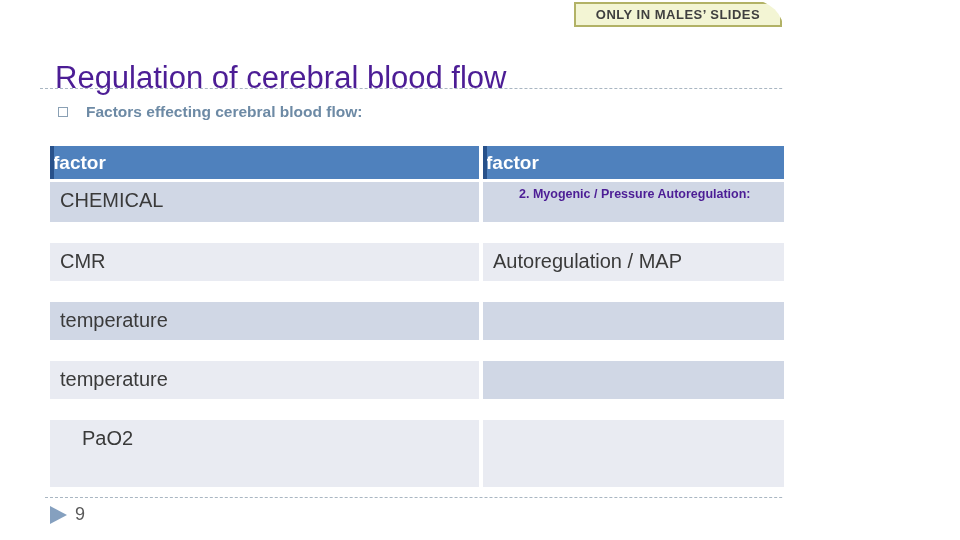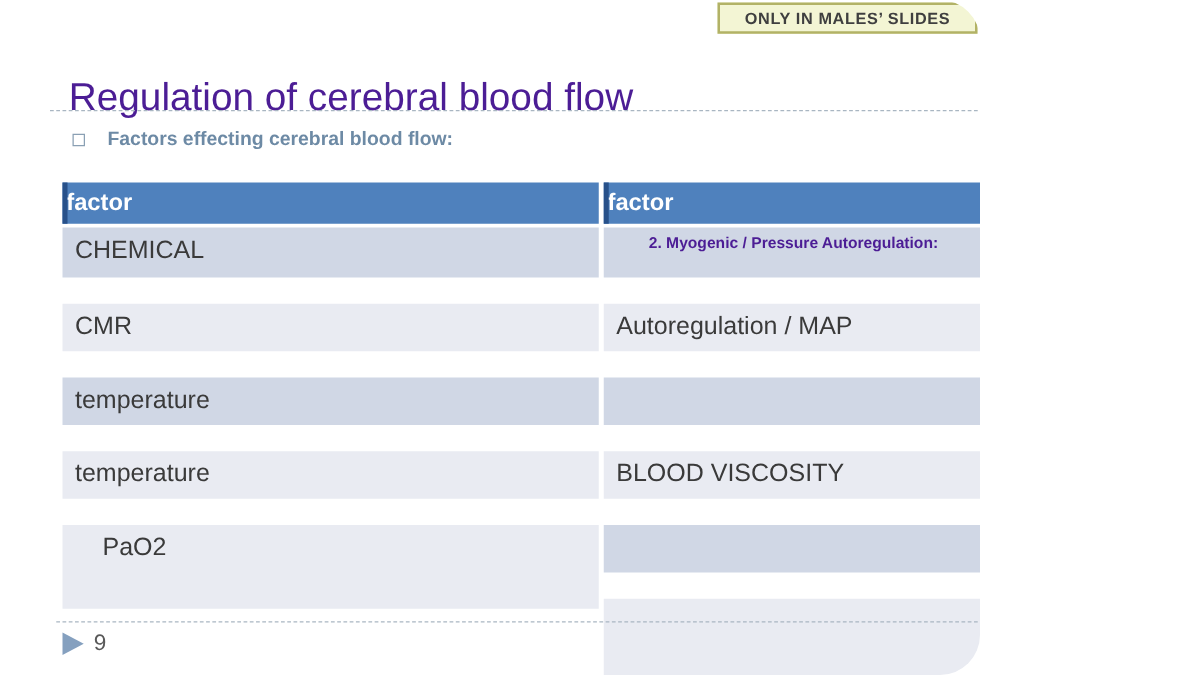--- a/index.html
+++ b/index.html
@@ -197,23 +197,20 @@
       </div>
     <div class="trow band-dark">
           <span class="row-note">2. Myogenic / Pressure Autoregulation:</span>
         </div>
         <div class="trow band-light">
           <span class="row-label">Autoregulation / MAP</span>
         </div>
         <div class="trow band-dark">
           <span class="row-label"></span>
         </div>
-        <div class="trow band-light">
-          <span class="row-label">BLOOD VISCOSITY</span>
-        </div>
         <div class="trow band-dark">
           <span class="row-label"></span>
         </div>
         <div class="trow band-light">
         </div>
       </div>
   </div>
 
   <div class="rule rule-bottom"></div>
 

